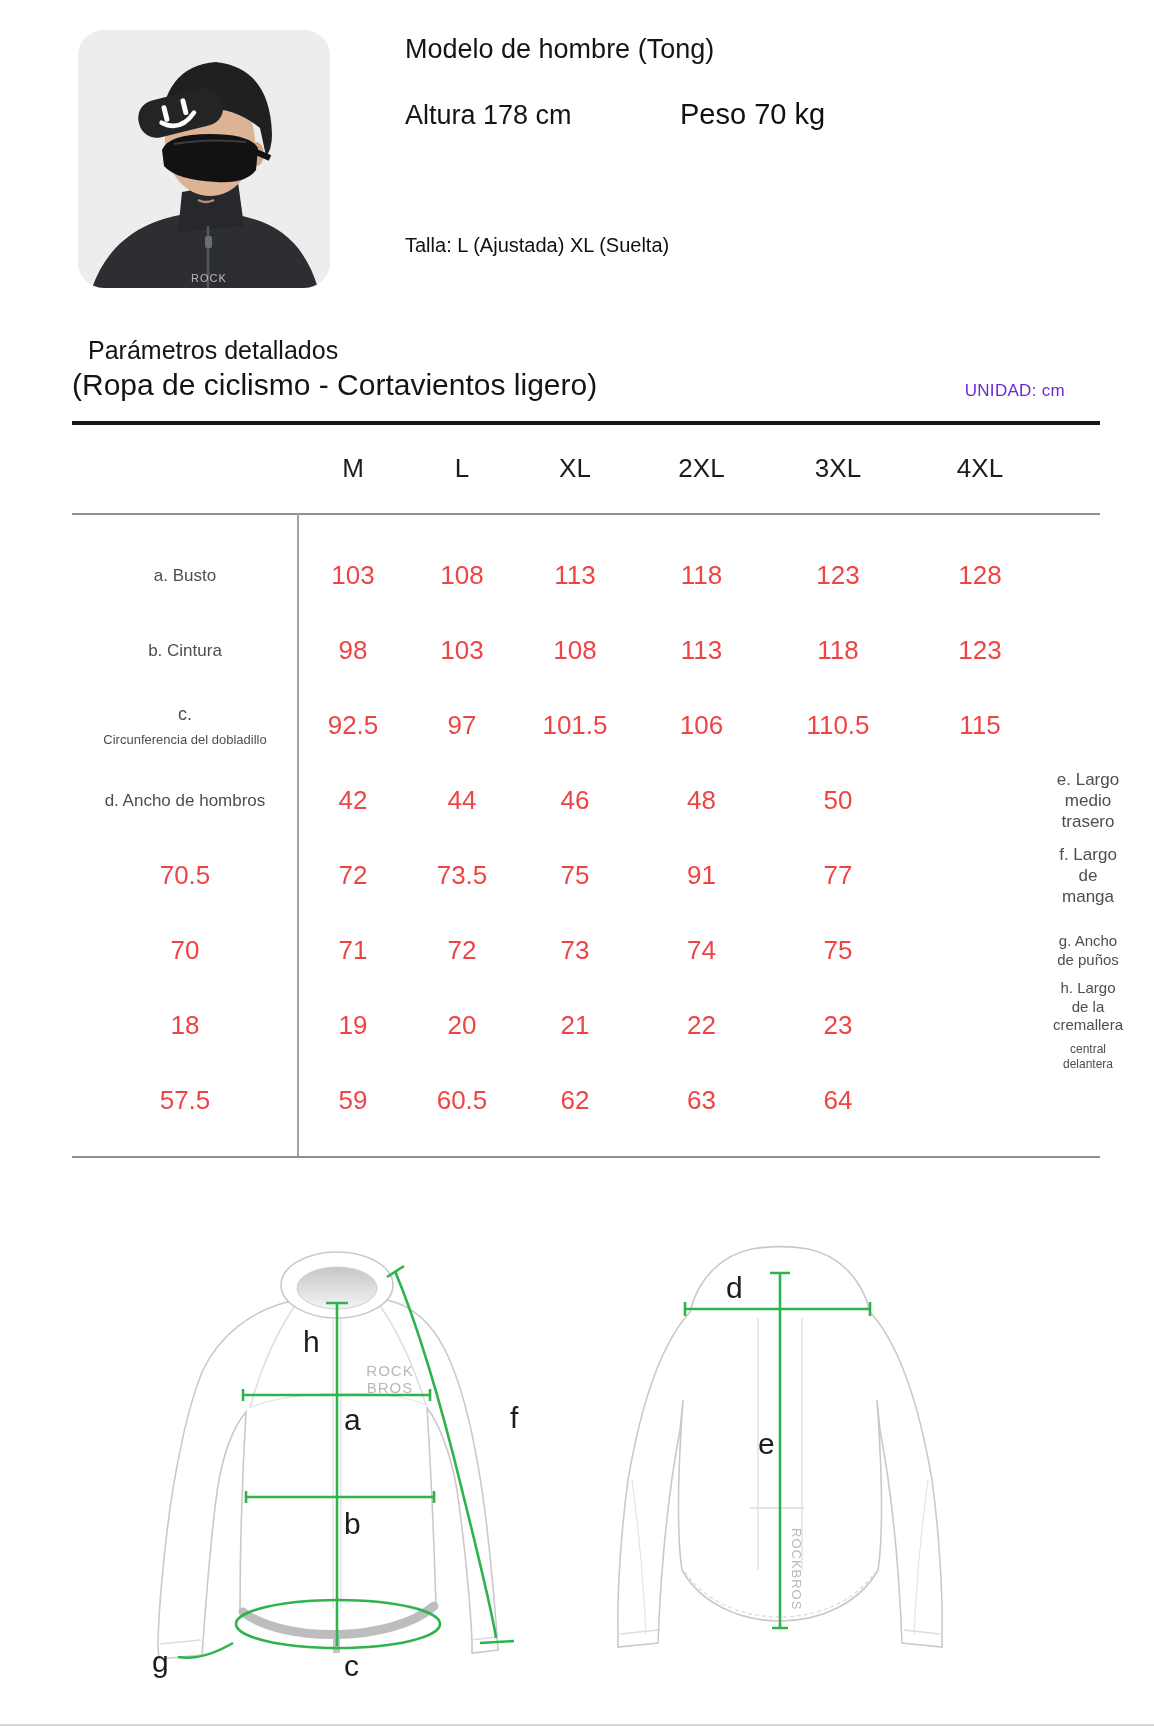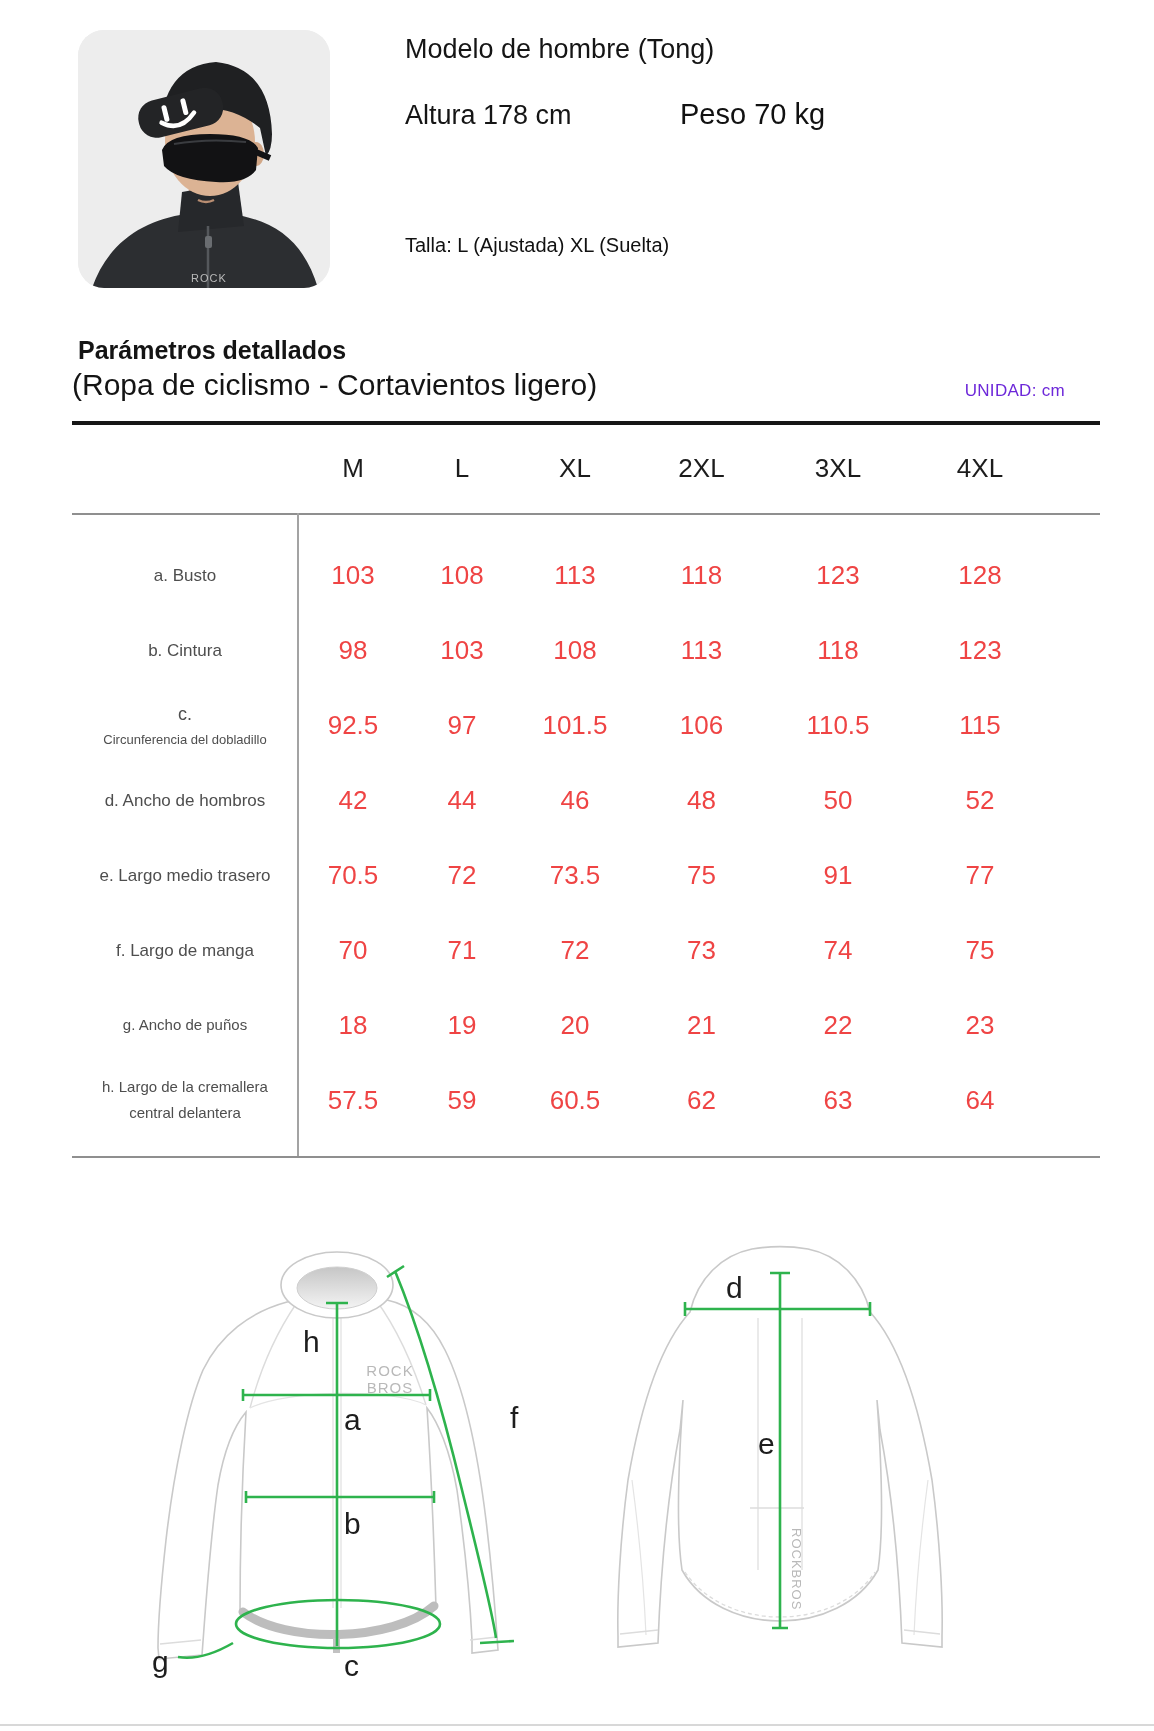--- a/index.html
+++ b/index.html
@@ -16,21 +16,21 @@
   .photo-card {
     left:78px; top:30px; width:252px; height:258px;
     border-radius:26px; overflow:hidden; background:#ededed;
   }
   .model-line  { left:405px; top:34px;  font-size:27px; color:#151515; }
   .height-line { left:405px; top:100px; font-size:27px; color:#151515; }
   .weight-line { left:680px; top:98px;  font-size:29px; color:#111;text-align:right;    }
   .size-line   { left:405px; top:234px; font-size:20px; color:#111;    }
 
   
-  .sec-title1 { left:78px; top:336px; font-size:25px; color:#141414;font-weight:bold; }
+  .sec-title1 { left:88px; top:336px; font-size:25px; color:#141414; }
   .sec-title2 { left:72px; top:368px; font-size:30px; color:#141414; }
   .unit-label { right:89px; top:381px; font-size:17px; color:#6d28d9; letter-spacing:.3px; }
 
   
   .rule-thick  { left:72px; top:421px;  width:1028px; height:4px; background:#161616; }
   .rule-head   { left:72px; top:513px;  width:1028px; height:2px; background:#8f8f8f; }
   .rule-bottom { left:72px; top:1156px; width:1028px; height:2px; background:#8f8f8f; }
   .rule-vert   { left:297px; top:513px; width:2px; height:645px; background:#a3a3a3; }
 
   .thead-grid, .tbody-grid {
@@ -47,21 +47,21 @@
   .tcell {
     display:flex; align-items:center; justify-content:center;
     font-size:26px; color:#ef4444;
   }
   .tlabel {
     display:flex; flex-direction:column; align-items:center; justify-content:center;
     text-align:center; color:#4e4e4e; font-size:17px; line-height:1.25;
   }
   .tlabel .sub-small { font-size:13px; margin-top:6px; color:#4e4e4e; }
   .tlabel.small-label { font-size:15px; }
-  .tlabel .sub-large { font-size:15px; margin-top:7px; }
+  .tlabel .sub-large { font-size:12px; margin-top:7px; }
 
   
   .front-diagram { left:100px; top:1195px; width:440px; height:505px; }
   .back-diagram  { left:580px; top:1195px; width:420px; height:505px; }
   .page-divider  { left:0; top:1724px; width:1154px; height:2px; background:#d8d8d8; }
 
   svg text.meas-label {
     font-family:"Liberation Sans","DejaVu Sans",sans-serif;
     font-size:30px; fill:#1d1d1d;
   }
@@ -163,21 +163,20 @@
     <div class="tcell">110.5</div>
     <div class="tcell">115</div>
     <div></div>
 
     <div class="tlabel">d. Ancho de hombros</div>
     <div class="tcell">42</div>
     <div class="tcell">44</div>
     <div class="tcell">46</div>
     <div class="tcell">48</div>
     <div class="tcell">50</div>
-    <div class="tcell">52</div>
     <div></div>
 
     <div class="tlabel">e. Largo medio trasero</div>
     <div class="tcell">70.5</div>
     <div class="tcell">72</div>
     <div class="tcell">73.5</div>
     <div class="tcell">75</div>
     <div class="tcell">91</div>
     <div class="tcell">77</div>
     <div></div>

